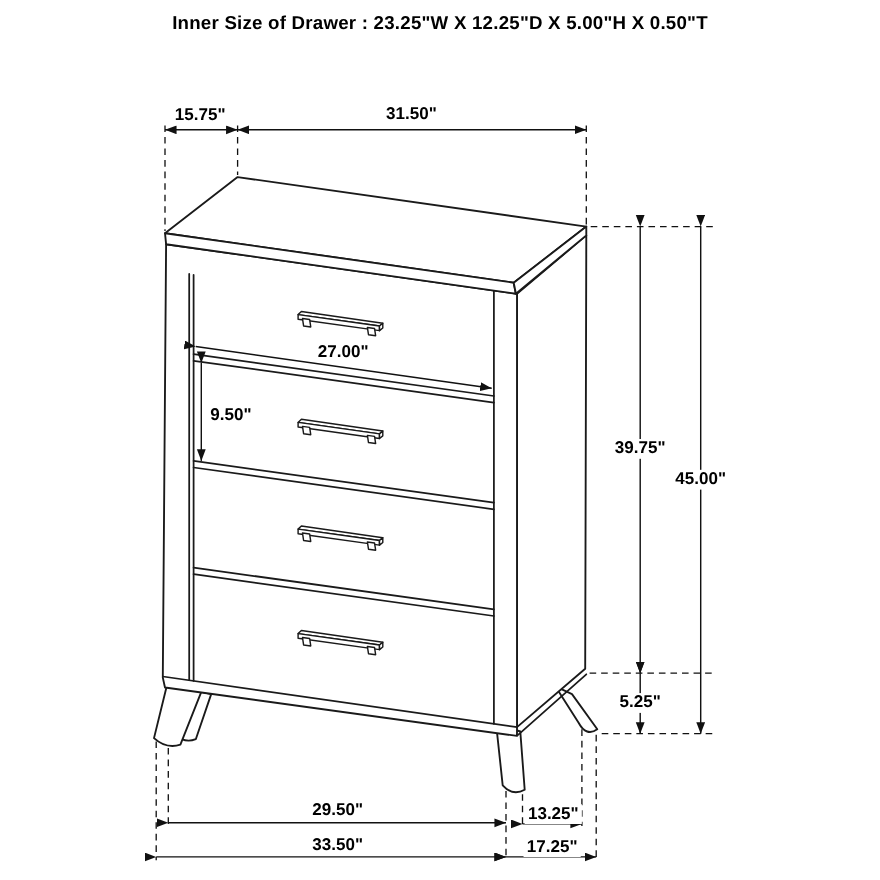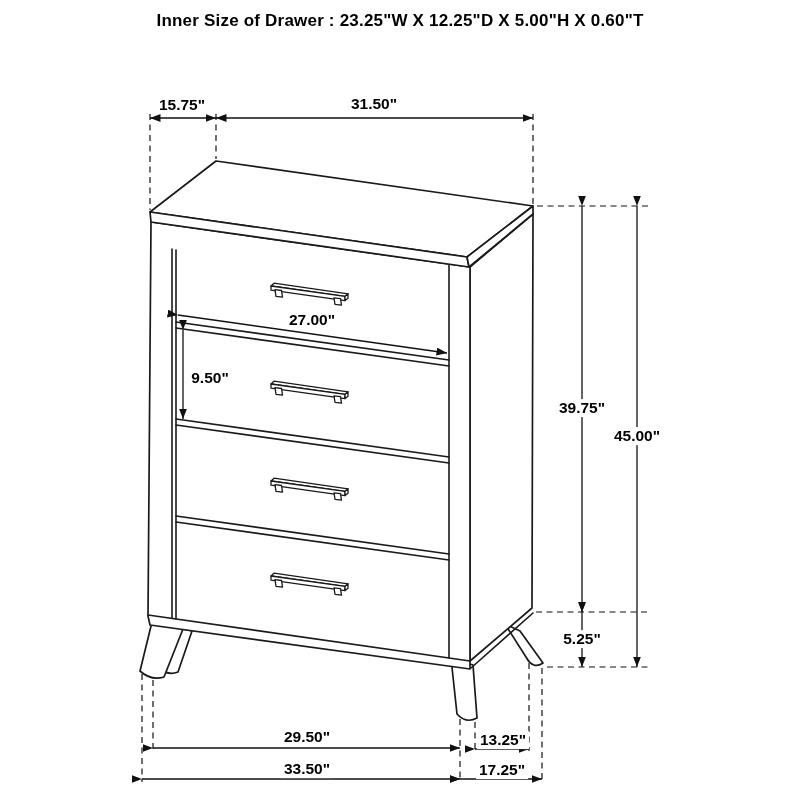--- a/index.html
+++ b/index.html
@@ -103,21 +103,21 @@
       <path class="dim" marker-start="url(#arw)" marker-end="url(#arw)" d="M582,206 L582,612"></path>
       <path class="dim" marker-start="url(#arw)" marker-end="url(#arw)" d="M637,206 L637,667"></path>
       <path class="dim" marker-start="url(#arw)" marker-end="url(#arw)" d="M582,612 L582,667"></path>
       <path class="dim" marker-start="url(#arw)" marker-end="url(#arw)" d="M153,748 L460,748"></path>
       <path class="dim" marker-start="url(#arw)" marker-end="url(#arw)" d="M142,779 L460,779"></path>
       <path class="dim" marker-start="url(#arw)" marker-end="url(#arw)" d="M475,749 L529,749"></path>
       <path class="dim" marker-start="url(#arw)" marker-end="url(#arw)" d="M460,779 L542,779"></path>
     </g>
   </svg>
 
-  <div class="diagram-title">Inner Size of Drawer : 23.25"W X 12.25"D X 5.00"H X 0.60"T</div>
+  <div class="diagram-title">Inner Size of Drawer : 23.25"W X 12.25"D X 5.00"H X 0.50"T</div>
 
   <div class="dim-label" style="left:182px;top:105px;">15.75"</div>
   <div class="dim-label" style="left:374px;top:104px;">31.50"</div>
   <div class="dim-label" style="left:312px;top:320px;">27.00"</div>
   <div class="dim-label" style="left:210px;top:378px;">9.50"</div>
   <div class="dim-label" style="left:582px;top:408px;">39.75"</div>
   <div class="dim-label" style="left:637px;top:436px;">45.00"</div>
   <div class="dim-label" style="left:582px;top:639px;">5.25"</div>
   <div class="dim-label" style="left:307px;top:737px;">29.50"</div>
   <div class="dim-label" style="left:307px;top:769px;">33.50"</div>

